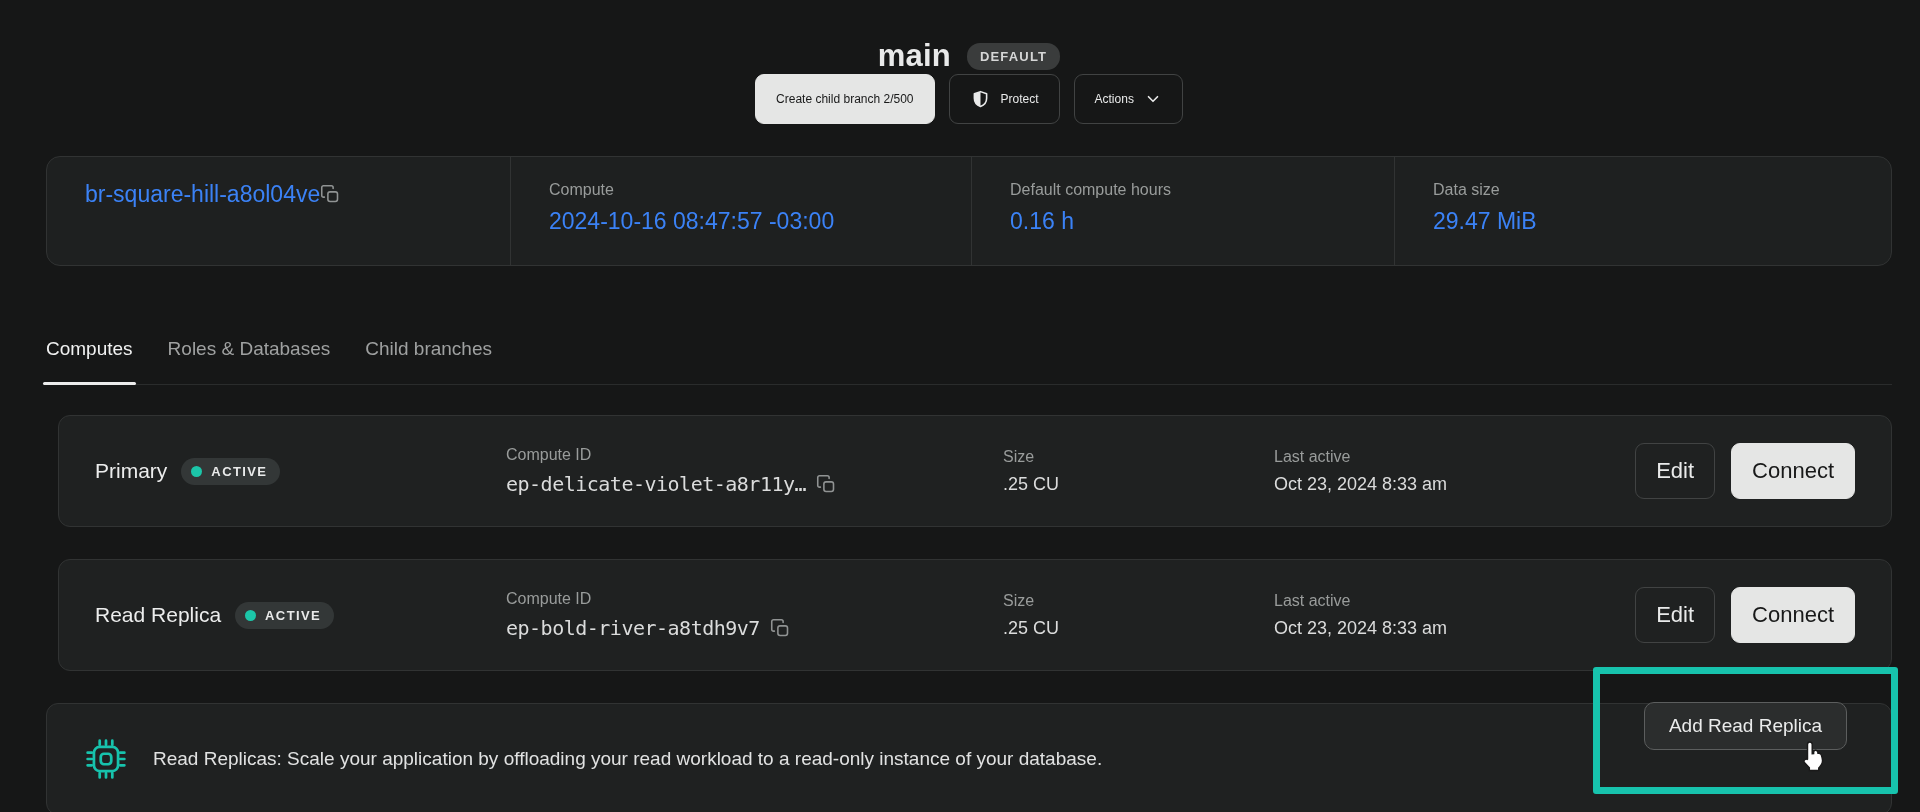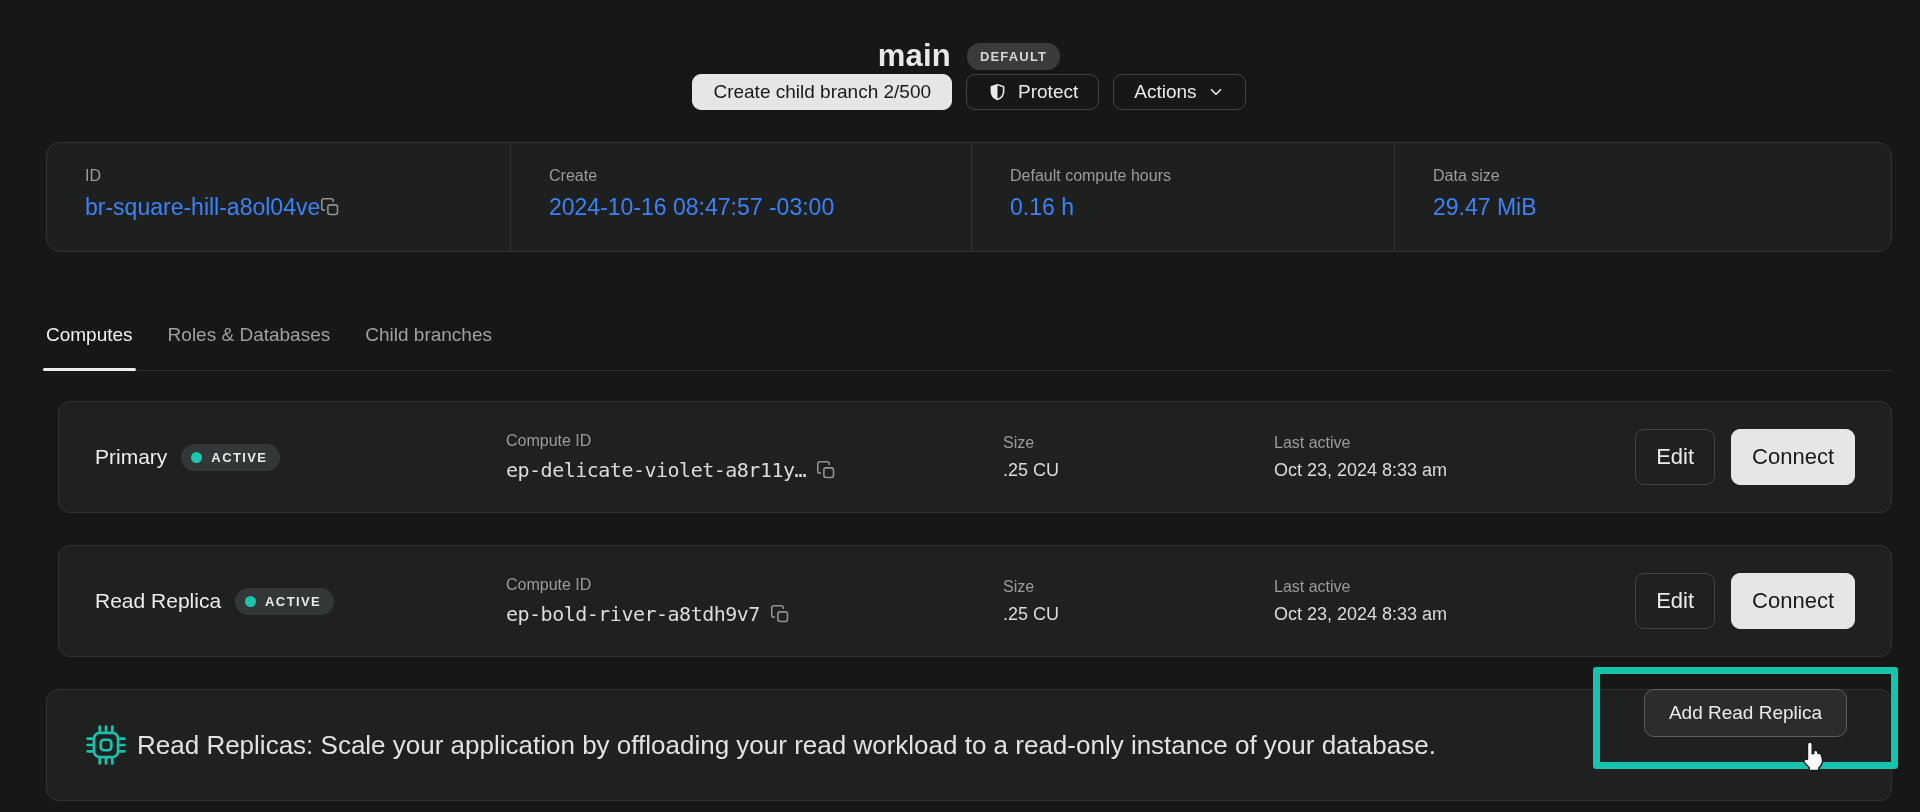--- a/index.html
+++ b/index.html
@@ -16,21 +16,21 @@
   header { display: flex; justify-content: space-between; align-items: center; padding-top: 38px; flex-direction: column; }
   .title-wrap { display: flex; align-items: center; gap: 16px; }
   h1 { font-size: 31px; font-weight: 700; color: #e8e9e9; letter-spacing: .2px; }
   .badge-default {
     background: #3a3c3c; color: #d6d7d7; font-size: 13px; font-weight: 700;
     letter-spacing: 1.2px; padding: 6px 13px; border-radius: 13px;
   }
   .header-actions { display: flex; gap: 14px; }
   .btn {
     display: inline-flex; align-items: center; justify-content: center; gap: 10px;
-    height: 36px; padding: 0 20px; border-radius: 9px; font-size: 19px; font-weight: 500;
+    height: 50px; padding: 0 20px; border-radius: 9px; font-size: 12px; font-weight: 500;
     font-family: "Liberation Sans", sans-serif; cursor: pointer; white-space: nowrap;
   }
   .btn-light { background: var(--light-btn, #e5e6e5); color: #181919; border: 1px solid #e5e6e5; }
   .btn-outline { background: transparent; color: #e9eaea; border: 1px solid #414343; }
   .icon svg { display: block; }
 
   
   .info-card {
     margin-top: 32px; height: 110px; background: #1e2020;
     border: 1px solid #313333; border-radius: 14px; display: flex; overflow: hidden;
@@ -83,25 +83,25 @@
   .mono-val { font-family: "DejaVu Sans Mono", monospace; font-size: 20px; letter-spacing: -0.5px; }
   .row-actions { display: flex; gap: 16px; margin-left: auto; }
   .btn.sm { height: 56px; font-size: 22px; }
 
   
   .banner {
     margin-top: 32px; height: 112px; background: #1f2121;
     border: 1px solid #313333; border-radius: 12px;
     display: flex; align-items: center; padding: 0 38px;
   }
-  .banner-text { font-size: 26px; color: #e1e2e2; margin-left: 10px; }
+  .banner-text { font-size: 19px; color: #e1e2e2; margin-left: 26px; }
 
   
   .highlight-box {
-    position: absolute; left: 1593px; top: 667px; width: 305px; height: 102px;
+    position: absolute; left: 1593px; top: 667px; width: 305px; height: 127px;
     border: 7px solid var(--accent, #17c3ad); border-radius: 3px;
     display: flex; align-items: center; justify-content: center; padding-bottom: 10px;
     pointer-events: none;
   }
   .add-replica {
     pointer-events: auto;
     background: #2b2d2d; color: #eaebeb; border: 1px solid #5c5e5e;
     height: 48px; padding: 0 24px; border-radius: 10px; font-size: 19px;
   }
   .cursor-icon { position: absolute; left: 1798px; top: 740px; }
@@ -133,33 +133,32 @@
           <svg width="18" height="18" viewBox="0 0 24 24" fill="none" stroke="#e9eaea" stroke-width="2.2" stroke-linecap="round" stroke-linejoin="round">
             <polyline points="6 9 12 15 18 9"></polyline>
           </svg>
         </span>
       </button>
     </div>
   </header>
 
   <section class="info-card">
     <div class="info-field if-id">
-      <div class="info-label">ID</div>
       <div class="info-value">
         <span>br-square-hill-a8ol04ve</span>
         <button class="copy-btn">
           <svg width="21" height="21" viewBox="0 0 24 24" fill="none" stroke="#909393" stroke-width="1.8" stroke-linecap="round" stroke-linejoin="round">
             <rect x="9" y="9" width="11" height="11" rx="2.5"></rect>
             <path d="M5 15H4a2 2 0 0 1-2-2V4a2 2 0 0 1 2-2h9a2 2 0 0 1 2 2v1"></path>
           </svg>
         </button>
       </div>
     </div>
     <div class="info-field if-created">
-      <div class="info-label">Create</div>
+      <div class="info-label">Compute</div>
       <div class="info-value">2024-10-16 08:47:57 -03:00</div>
     </div>
     <div class="info-field if-hours">
       <div class="info-label">Default compute hours</div>
       <div class="info-value">0.16 h</div>
     </div>
     <div class="info-field if-size">
       <div class="info-label">Data size</div>
       <div class="info-value">29.47 MiB</div>
     </div>

